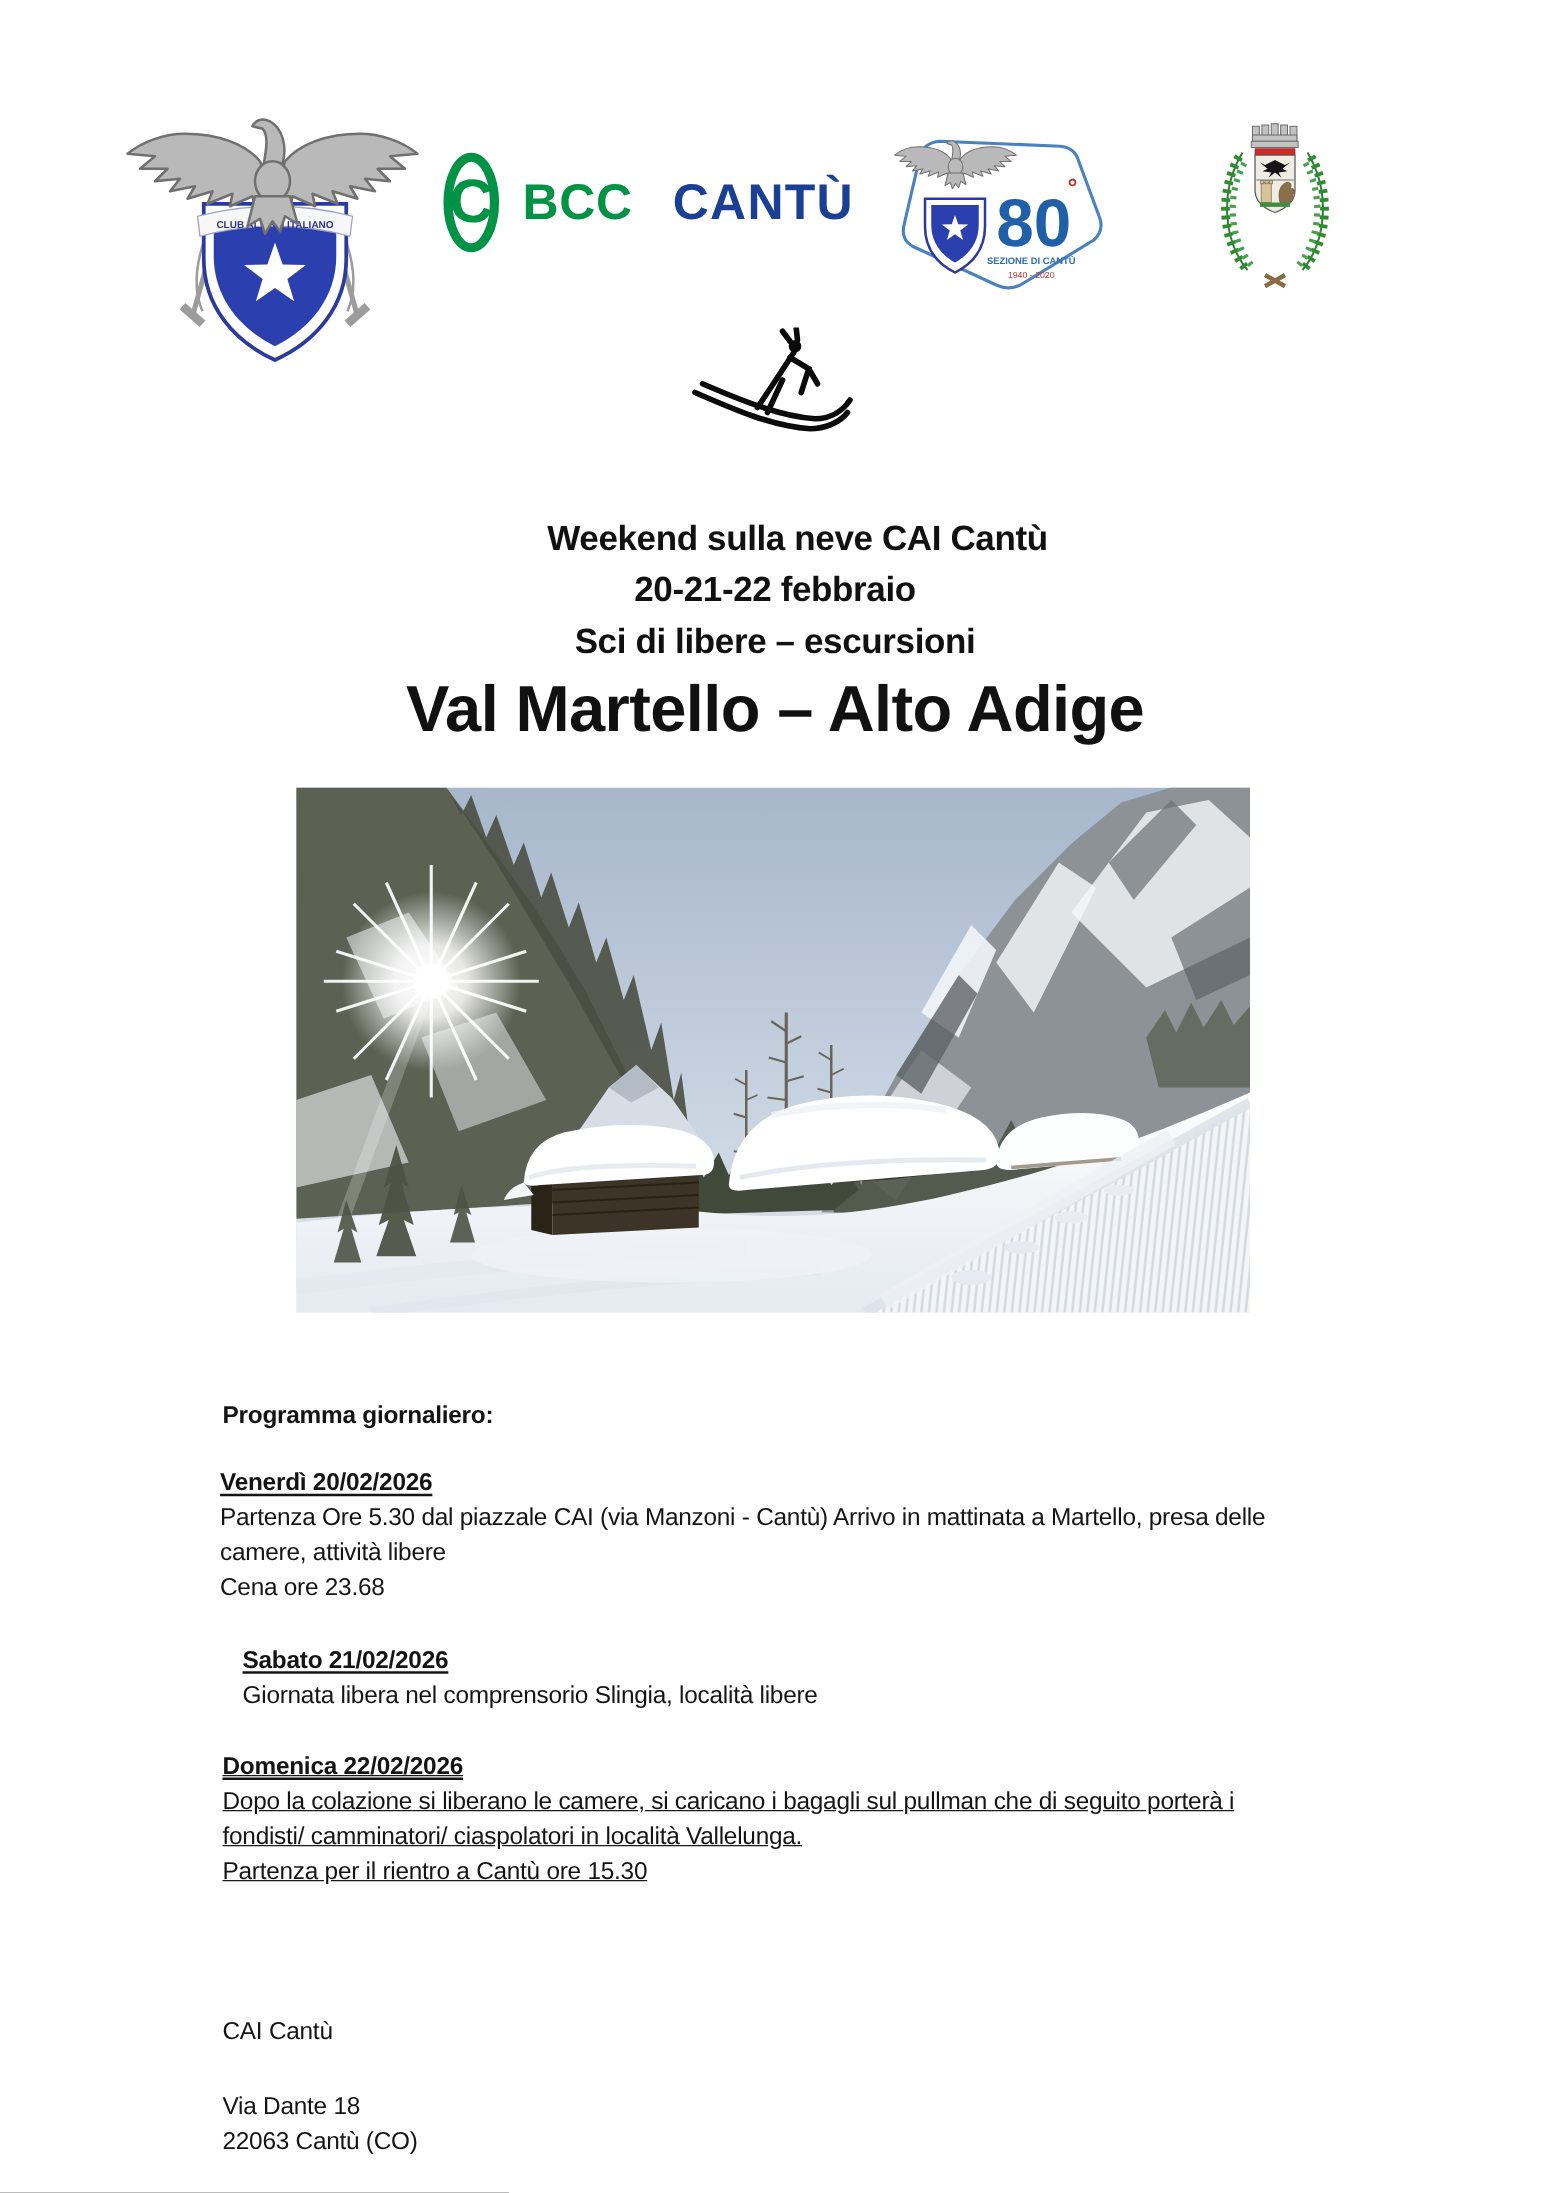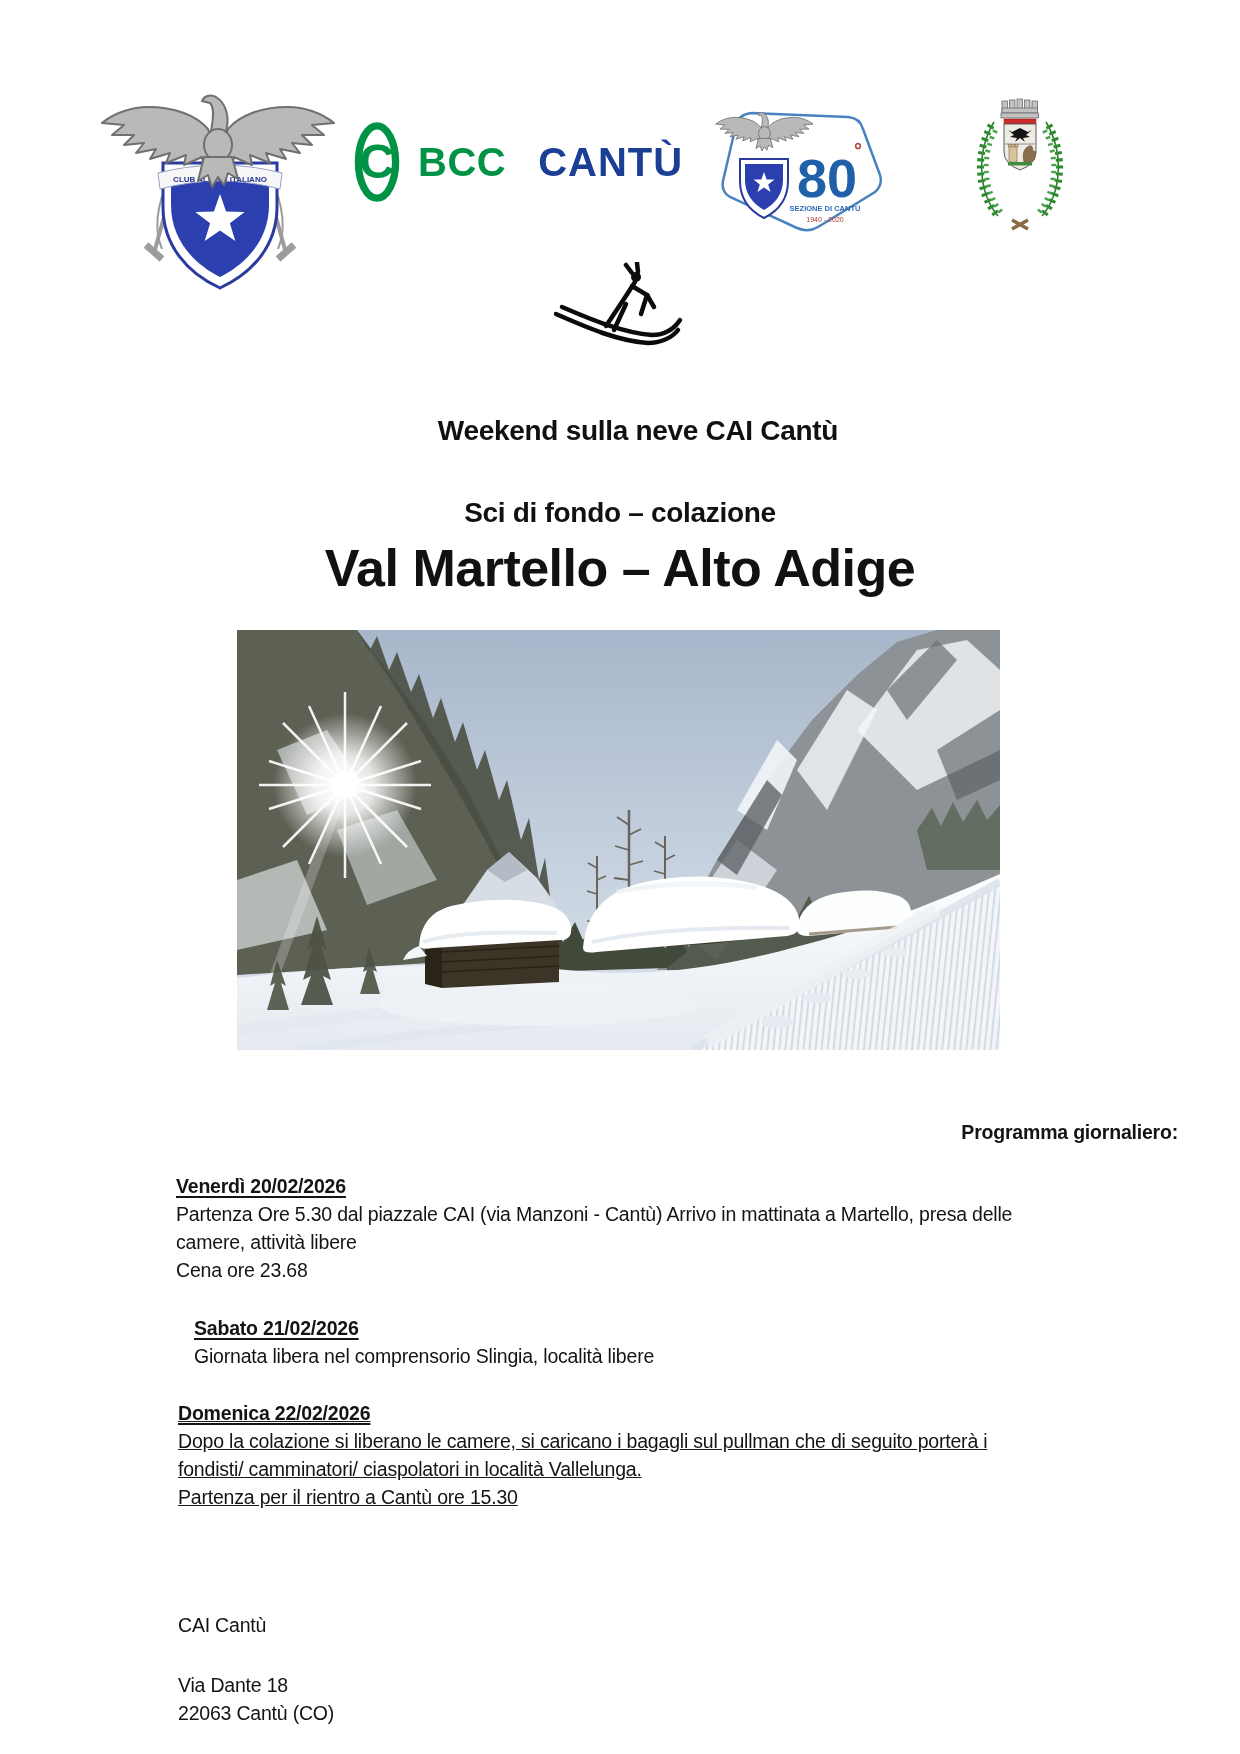--- a/index.html
+++ b/index.html
@@ -138,21 +138,22 @@
       <path d="M 74,40 L 87,20"></path>
       <path d="M 84,24 L 99,33 L 93,52"></path>
       <path d="M 99,33 L 106,45"></path>
       <path d="M 84,11 L 78,3"></path>
       <path d="M 90,10 L 89,1"></path>
     </g>
     <circle cx="88" cy="15" r="5" fill="#0b0b0b"></circle>
   </svg>
 
   <div class="abs hdr hdr-sub" style="top:415px;padding-left:18px;">Weekend sulla neve CAI Cantù</div>
-  <div class="abs hdr hdr-sub" style="top:497px;">Sci di fondo – colazione</div>
+  <div class="abs hdr hdr-sub" style="top:456px;">20-21-22 febbraio</div>
+  <div class="abs hdr hdr-sub" style="top:497px;">Sci di libere – escursioni</div>
   <div class="abs hdr hdr-title" style="top:539px;">Val Martello – Alto Adige</div>
 
   <svg class="abs" style="left:237px;top:630px;" width="763" height="420" viewBox="0 0 763 420" preserveAspectRatio="none">
     <defs>
       <linearGradient id="sky" x1="0" y1="0" x2="0" y2="1">
         <stop offset="0" stop-color="#a7b6ca"></stop>
           <stop offset="0.55" stop-color="#c6d1df"></stop>
           <stop offset="1" stop-color="#dde4ec"></stop>
       </linearGradient>
       <radialGradient id="glow">
@@ -260,21 +261,21 @@
       <path d="M 455,420 C 540,372 620,330 672,302 C 705,284 738,266 763,252 L 763,420 Z" fill="url(#cord)" opacity="0.85"></path>
       <path d="M 455,420 C 540,372 620,330 672,302 C 705,284 738,266 763,252" stroke="#dde3ea" stroke-width="8" fill="none" opacity="0.9"></path>
       <path d="M 470,412 C 545,368 625,322 700,280" stroke="#eef1f5" stroke-width="14" fill="none" opacity="0.8"></path>
       <ellipse cx="540" cy="392" rx="16" ry="6" fill="#e6ebf1"></ellipse>
       <ellipse cx="580" cy="368" rx="14" ry="5" fill="#e6ebf1"></ellipse>
       <ellipse cx="620" cy="344" rx="13" ry="5" fill="#e9edf2"></ellipse>
       <ellipse cx="658" cy="322" rx="12" ry="4.5" fill="#e9edf2"></ellipse>
     </g>
   </svg>
 
-  <div class="abs ptext pbold" style="left:178px;top:1118px;text-align:right;">Programma giornaliero:</div>
+  <div class="abs ptext pbold" style="left:178px;top:1118px;">Programma giornaliero:</div>
 
   <div class="abs" style="left:176px;top:1172px;">
     <div class="ptext"><span class="day-title">Venerdì 20/02/2026</span></div>
     <div class="ptext">Partenza Ore 5.30 dal piazzale CAI (via Manzoni - Cantù) Arrivo in mattinata a Martello, presa delle
 camere, attività libere
 Cena ore 23.68</div>
   </div>
 
   <div class="abs" style="left:194px;top:1314px;">
     <div class="ptext"><span class="day-title">Sabato 21/02/2026</span></div>

